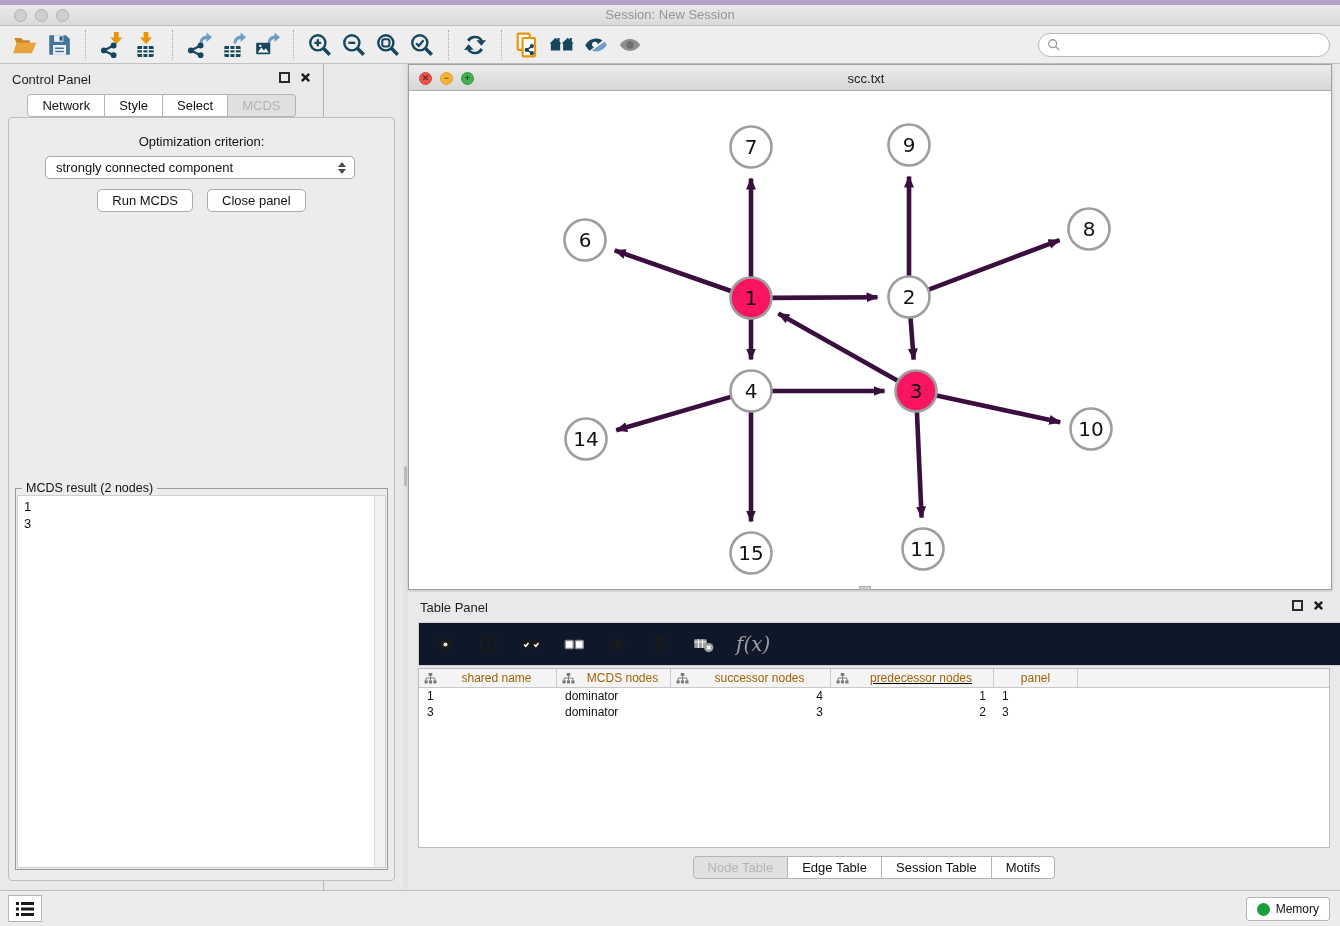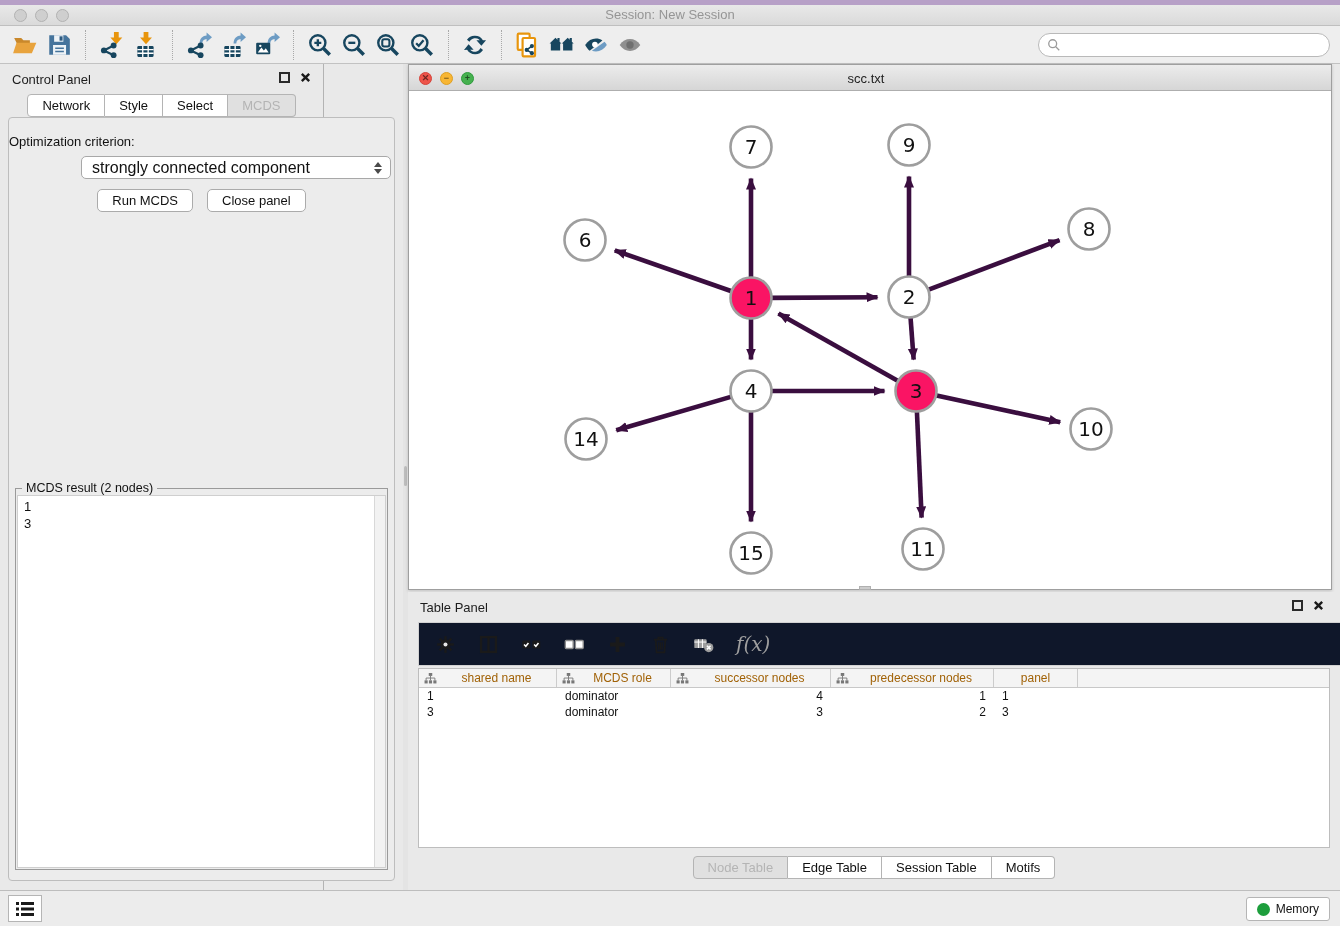--- a/index.html
+++ b/index.html
@@ -47,25 +47,25 @@
 
   .tabstrip { display:flex; justify-content:center; }
   .tab { font-size:13px; color:#111; background:#ffffff; border:1px solid #b4b4b4;
     border-left:none; padding:3px 14px; line-height:15px; white-space:nowrap; }
   .tab:first-child { border-left:1px solid #b4b4b4; border-radius:4px 0 0 4px; }
   .tab:last-child { border-radius:0 4px 4px 0; }
   .tab.selected { background:#e0e0e0; color:#b4b4b4; }
 
   #cp-content { position:absolute; left:8px; top:53px; width:387px; height:764px;
     background:#ececec; border:1px solid #bdbdbd; border-radius:4px; }
-  #opt-label { position:absolute; left:0; right:0; top:16px; text-align:left;
+  #opt-label { position:absolute; left:0; right:0; top:16px; text-align:center;
     font-size:13px; color:#111; }
   #opt-select { position:absolute; left:36px; top:38px; width:310px; height:23px;
     background:#ffffff; border:1px solid #a8a8a8; border-radius:5px;
-    display:flex; align-items:center; padding:0 22px 0 10px; font-size:16px; color:#111;margin-left:36px; }
+    display:flex; align-items:center; padding:0 22px 0 10px; font-size:13px; color:#111; }
   #opt-select .stepper { position:absolute; right:7px; top:3px; width:11px; height:16px;
     display:flex; flex-direction:column; align-items:center; justify-content:center; gap:2px; }
   #opt-select .stepper i { width:0; height:0; border-left:4px solid transparent;
     border-right:4px solid transparent; }
   #opt-select .stepper .up { border-bottom:5px solid #4a4a4a; }
   #opt-select .stepper .down { border-top:5px solid #4a4a4a; }
   .cp-buttons { position:absolute; left:0; right:0; top:71px; display:flex;
     justify-content:center; gap:14px; }
   .push-btn { background:#ffffff; border:1px solid #ababab; border-radius:5px;
     font-size:13px; color:#111; padding:3px 14px; line-height:15px; }
@@ -538,37 +538,37 @@
             <svg viewBox="0 0 13 12" width="13" height="11">
               <g fill="#787878">
                 <rect x="4.6" y="0" width="3.8" height="3.2"></rect>
                 <rect x="0" y="8" width="3.4" height="3.4"></rect>
                 <rect x="4.8" y="8" width="3.4" height="3.4"></rect>
                 <rect x="9.6" y="8" width="3.4" height="3.4"></rect>
               </g>
               <path stroke="#787878" fill="none" d="M6.5 3.2v2.3M1.7 8V5.5h9.6V8M6.5 5.5V8"></path>
             </svg>
           </span>
-          <span class="hlabel">MCDS role</span>
+          <span class="hlabel">MCDS nodes</span>
         </div>
         <div class="dt-hcell" style="width: 160px;">
           <span class="hicon">
             <svg viewBox="0 0 13 12" width="13" height="11">
               <g fill="#787878">
                 <rect x="4.6" y="0" width="3.8" height="3.2"></rect>
                 <rect x="0" y="8" width="3.4" height="3.4"></rect>
                 <rect x="4.8" y="8" width="3.4" height="3.4"></rect>
                 <rect x="9.6" y="8" width="3.4" height="3.4"></rect>
               </g>
               <path stroke="#787878" fill="none" d="M6.5 3.2v2.3M1.7 8V5.5h9.6V8M6.5 5.5V8"></path>
             </svg>
           </span>
           <span class="hlabel">successor nodes</span>
         </div>
-        <div class="dt-hcell" style="width: 163px;">
+        <div class="dt-hcell" style="width: 163px; text-decoration: underline;">
           <span class="hicon">
             <svg viewBox="0 0 13 12" width="13" height="11">
               <g fill="#787878">
                 <rect x="4.6" y="0" width="3.8" height="3.2"></rect>
                 <rect x="0" y="8" width="3.4" height="3.4"></rect>
                 <rect x="4.8" y="8" width="3.4" height="3.4"></rect>
                 <rect x="9.6" y="8" width="3.4" height="3.4"></rect>
               </g>
               <path stroke="#787878" fill="none" d="M6.5 3.2v2.3M1.7 8V5.5h9.6V8M6.5 5.5V8"></path>
             </svg>

